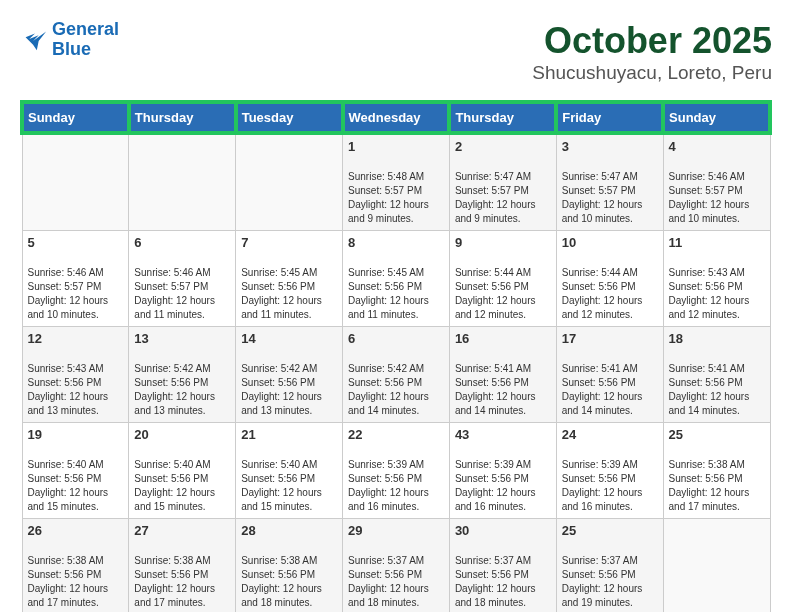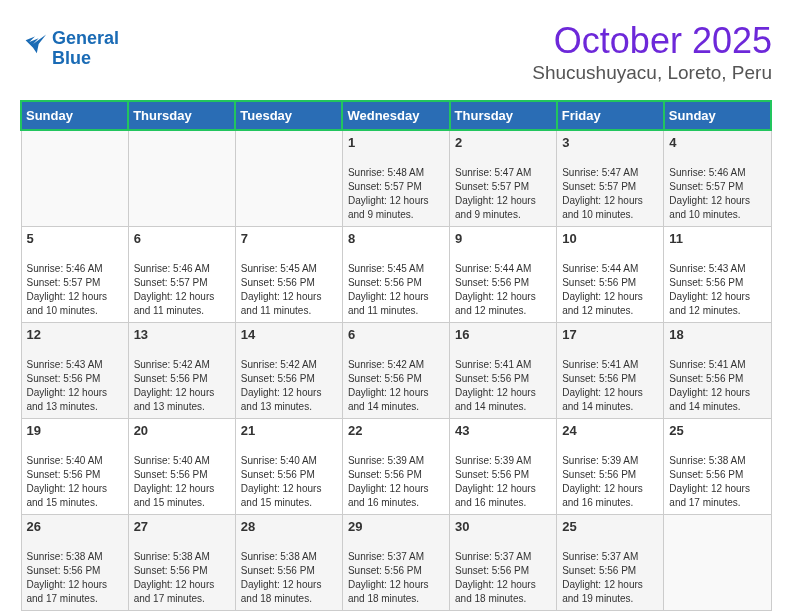--- a/index.html
+++ b/index.html
@@ -11,62 +11,61 @@
       padding: 20px;
     }
     .header {
       display: flex;
       align-items: flex-start;
       justify-content: space-between;
       margin-bottom: 16px;
     }
     .logo {
       display: flex;
-      align-items: flex-start;
+      align-items: center;
       gap: 4px;
-      margin-top: 9px;
     }
     .logo-text {
       font-size: 18px;
       font-weight: bold;
       color: #333;
       line-height: 1.1;
     }
     .logo-text span {
       color: #1a6bb5;
     }
     .logo-bird {
       width: 28px;
       height: 28px;
     }
     .title-block {
       text-align: right;
     }
     .month-title {
       font-size: 36px;
-      color: #6d28d9;
-      font-weight: normal;
+      color: #14532d;
+      font-weight: bold;
     }
     .subtitle {
       font-size: 19px;
       color: #555;
     }
     table {
       width: 100%;
       border-collapse: collapse;
       table-layout: fixed;
     }
     thead tr th {
       background-color: #2a6db5;
       color: #fff;
       font-size: 13px;
       font-weight: bold;
       padding: 6px 4px;
       text-align: left;
-      border: 2px solid #22c55e;
+      border: 4px solid #22c55e;
     }
     tbody tr td {
       border: 1px solid #ccc;
       vertical-align: top;
       padding: 4px 5px;
       height: 90px;
       font-size: 10.5px;
       color: #333;
       background: #fff;
     }

